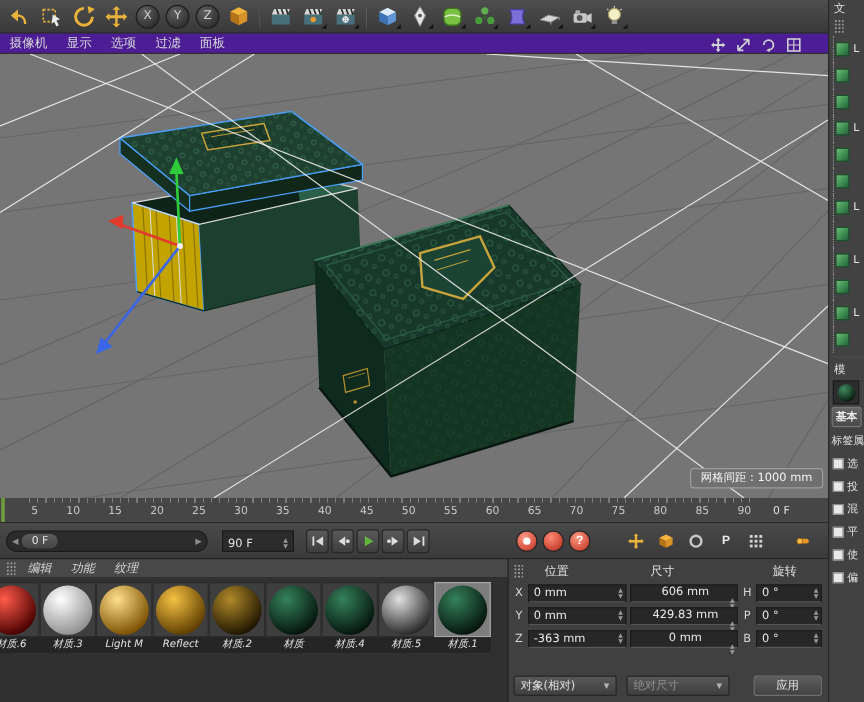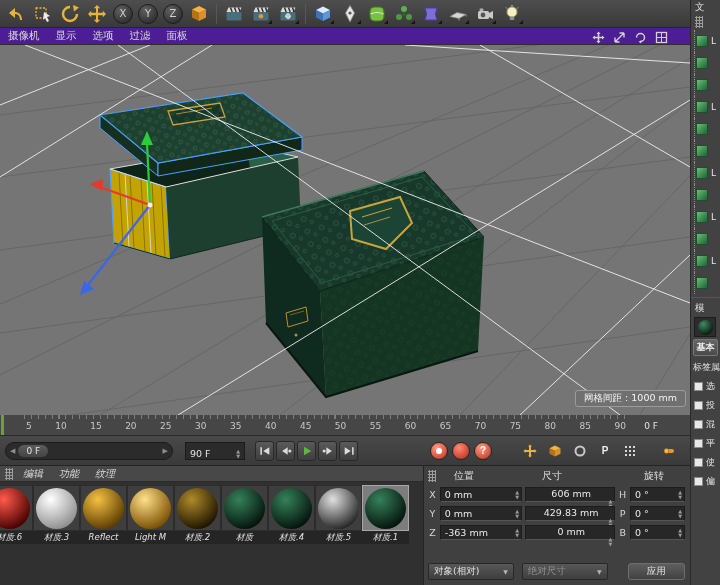--- a/index.html
+++ b/index.html
@@ -572,30 +572,30 @@
 
         <div class="mat">
           <div class="mat-wrap">
             <span class="sphere" style="--c1: #ffffff; --c2: #8f8f8f;"></span>
           </div>
           <div class="mat-label">材质.3</div>
         </div>
 
         <div class="mat">
           <div class="mat-wrap">
+            <span class="sphere" style="--c1: #ffe08a; --c2: #7a4e00;"></span>
+          </div>
+          <div class="mat-label">Light M</div>
+        </div>
+
+        <div class="mat">
+          <div class="mat-wrap">
             <span class="sphere" style="--c1: #f5c143; --c2: #5c3c00;"></span>
           </div>
           <div class="mat-label">Reflect</div>
-        </div>
-
-        <div class="mat">
-          <div class="mat-wrap">
-            <span class="sphere" style="--c1: #ffe08a; --c2: #7a4e00;"></span>
-          </div>
-          <div class="mat-label">Light M</div>
         </div>
 
         <div class="mat">
           <div class="mat-wrap">
             <span class="sphere" style="--c1: #b08a2a; --c2: #1d1400;"></span>
           </div>
           <div class="mat-label">材质.2</div>
         </div>
 
         <div class="mat">

